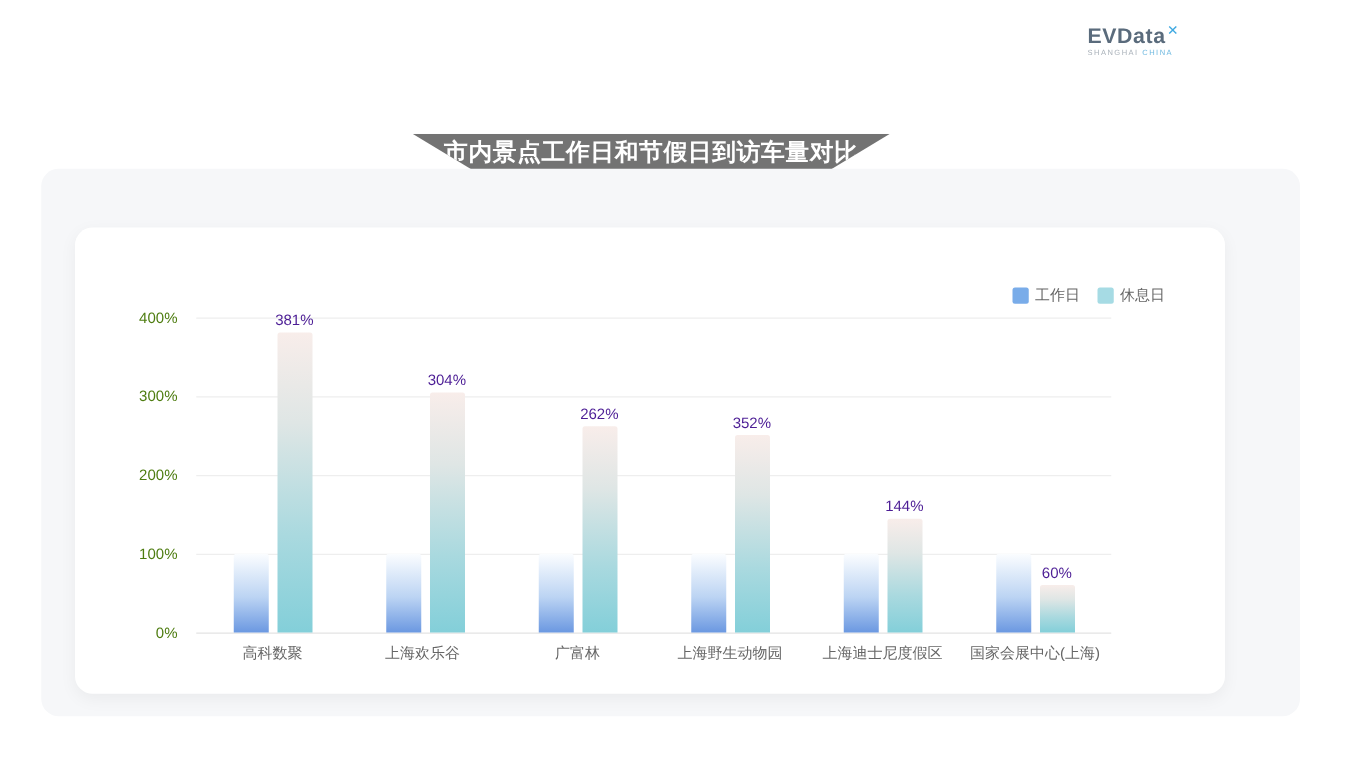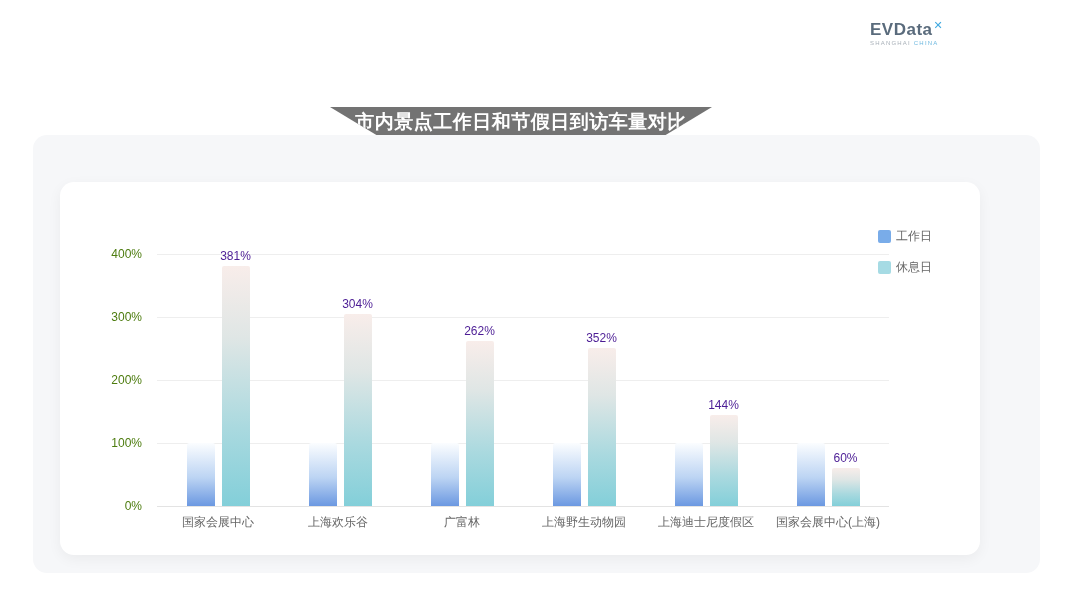--- a/index.html
+++ b/index.html
@@ -25,21 +25,21 @@
             display:flex; align-items:center; justify-content:center; }
   .banner span { color:#ffffff; font-size:19px; font-weight:bold; letter-spacing:.5px; }
 
   
   .panel { position:absolute; left:33px; top:135px; width:1007px; height:438px;
            background:#f6f7f9; border-radius:14px; }
   .card  { position:absolute; left:60px; top:182px; width:920px; height:373px;
            background:#ffffff; border-radius:14px; box-shadow:0 4px 14px rgba(0,0,0,.05); }
 
   
-  .legend { position:absolute; top:46px; right:48px; display:flex; align-items:center; gap:14px;flex-direction:column; }
+  .legend { position:absolute; top:46px; right:48px; display:flex; align-items:center; gap:14px; }
   .legend .item { display:flex; align-items:center; gap:5px; cursor:pointer; }
   .legend .swatch { width:13px; height:13px; border-radius:2px; }
   .legend .lbl { font-size:12px; color:#666666; }
 
   
   .chart-area { position:absolute; inset:0; }
   .gridline { position:absolute; height:1px; background:#eeeeee; }
   .gridline.zero { background:#e3e3e3; }
   .ytick { position:absolute; width:48px; text-align:right; font-size:12px; color:#4d7c0f; }
   .bar { position:absolute; border-radius:2px 2px 0 0; }
@@ -79,21 +79,21 @@
       <div class="ytick" style="left: 34px; top: 254px;">100%</div>
       <div class="gridline" style="left: 97px; top: 198px; width: 732px;"></div>
       <div class="ytick" style="left: 34px; top: 191px;">200%</div>
       <div class="gridline" style="left: 97px; top: 135px; width: 732px;"></div>
       <div class="ytick" style="left: 34px; top: 128px;">300%</div>
       <div class="gridline" style="left: 97px; top: 72px; width: 732px;"></div>
       <div class="ytick" style="left: 34px; top: 65px;">400%</div>
       <div class="bar" style="left: 126.5px; top: 261px; width: 28px; height: 63px; background: linear-gradient(rgb(251, 253, 255) 0%, rgb(188, 212, 243) 55%, rgb(107, 152, 225) 100%);"></div>
       <div class="bar" style="left: 161.5px; top: 83.97px; width: 28px; height: 240.03px; background: linear-gradient(rgb(248, 237, 234) 0%, rgb(223, 230, 229) 30%, rgb(169, 217, 223) 68%, rgb(131, 207, 217) 100%);"></div>
       <div class="val-label" style="left: 145.5px; top: 66.97px; width: 60px;">381%</div>
-      <div class="cat-label" style="left: 83px; top: 332px; width: 150px;">国家会展中心</div>
+      <div class="cat-label" style="left: 83px; top: 332px; width: 150px;">高科数聚</div>
       <div class="bar" style="left: 248.5px; top: 261px; width: 28px; height: 63px; background: linear-gradient(rgb(251, 253, 255) 0%, rgb(188, 212, 243) 55%, rgb(107, 152, 225) 100%);"></div>
       <div class="bar" style="left: 283.5px; top: 132.48px; width: 28px; height: 191.52px; background: linear-gradient(rgb(248, 237, 234) 0%, rgb(223, 230, 229) 30%, rgb(169, 217, 223) 68%, rgb(131, 207, 217) 100%);"></div>
       <div class="val-label" style="left: 267.5px; top: 115.48px; width: 60px;">304%</div>
       <div class="cat-label" style="left: 203px; top: 332px; width: 150px;">上海欢乐谷</div>
       <div class="bar" style="left: 370.5px; top: 261px; width: 28px; height: 63px; background: linear-gradient(rgb(251, 253, 255) 0%, rgb(188, 212, 243) 55%, rgb(107, 152, 225) 100%);"></div>
       <div class="bar" style="left: 405.5px; top: 158.94px; width: 28px; height: 165.06px; background: linear-gradient(rgb(248, 237, 234) 0%, rgb(223, 230, 229) 30%, rgb(169, 217, 223) 68%, rgb(131, 207, 217) 100%);"></div>
       <div class="val-label" style="left: 389.5px; top: 141.94px; width: 60px;">262%</div>
       <div class="cat-label" style="left: 327px; top: 332px; width: 150px;">广富林</div>
       <div class="bar" style="left: 492.5px; top: 261px; width: 28px; height: 63px; background: linear-gradient(rgb(251, 253, 255) 0%, rgb(188, 212, 243) 55%, rgb(107, 152, 225) 100%);"></div>
       <div class="bar" style="left: 527.5px; top: 165.87px; width: 28px; height: 158.13px; background: linear-gradient(rgb(248, 237, 234) 0%, rgb(223, 230, 229) 30%, rgb(169, 217, 223) 68%, rgb(131, 207, 217) 100%);"></div>

